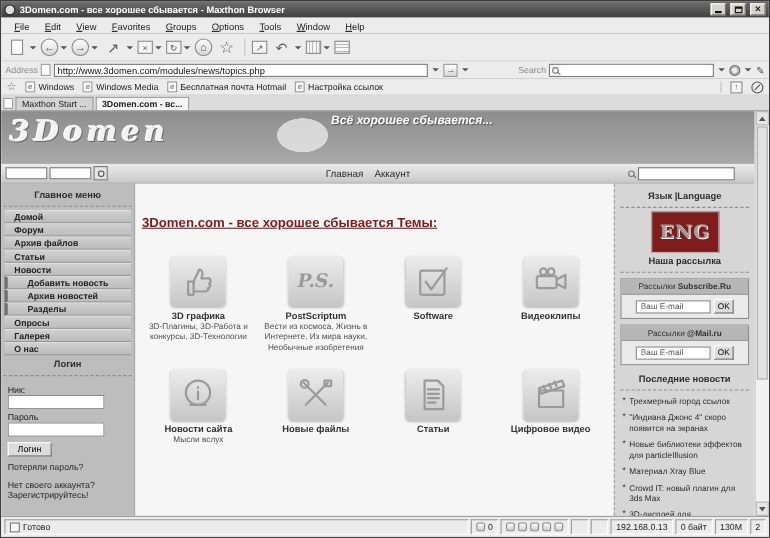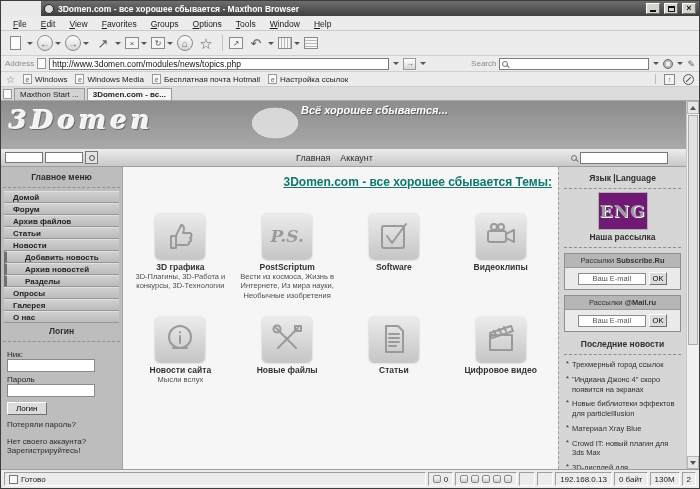--- a/index.html
+++ b/index.html
@@ -1,20 +1,20 @@
 <!DOCTYPE html>
 <html><head>
 <meta charset="utf-8">
 <style>
   * { margin:0; padding:0; box-sizing:border-box; }
   html,body { width:700px; height:489px; font-family:"Liberation Sans", sans-serif; background:#888; }
   .window { width:700px; height:489px; border:1px solid #3c3c3c; background:#e9e9e9; display:flex; flex-direction:column; overflow:hidden; }
 
   
-  .titlebar { height:15px; background:linear-gradient(#6f6f6f,#3e3e3e); display:flex; align-items:center; padding:0 3px; gap:4px; flex:0 0 auto;margin-left:40px; }
+  .titlebar { height:15px; background:linear-gradient(#6f6f6f,#3e3e3e); display:flex; align-items:center; padding:0 3px; gap:4px; flex:0 0 auto; }
   .app-icon { width:10px; height:10px; border-radius:50%; background:#ddd; border:1px solid #222; flex:0 0 auto; }
   .title-text { color:#fff; font-size:8.5px; font-weight:bold; white-space:nowrap; overflow:hidden; flex:1; }
   .win-btn { width:14px; height:11px; background:#d6d3cc; border:1px solid; border-color:#fff #6e6e6e #6e6e6e #fff; display:flex; align-items:center; justify-content:center; font-size:8px; color:#111; line-height:1; }
   .glyph-min { width:6px; height:2px; background:#111; margin-top:5px; }
   .glyph-restore { width:7px; height:6px; border:1px solid #111; border-top-width:2px; }
   .glyph-close { font-size:9px; font-weight:bold; }
 
   
   .menubar { height:15px; background:#ececec; border-bottom:1px solid #c9c9c9; display:flex; align-items:flex-end; padding:0 6px; gap:2px; flex:0 0 auto; }
   .menu-item { font-size:8.5px; color:#1a1a1a; padding:1px 6px; }
@@ -96,37 +96,37 @@
   .lsb-item { height:12px; display:flex; align-items:center; font-size:8px; font-weight:bold; color:#222; padding-left:9px; background:linear-gradient(#d0d0d0,#bcbcbc); border-top:1px solid #e0e0e0; border-bottom:1px solid #979797; }
   .lsb-item.indent { padding-left:18px; border-left:3px solid #6f6f6f; }
   .login-block { padding:2px 6px; font-size:8px; color:#222; }
   .login-block label { display:block; font-size:8px; margin-top:3px; }
   .login-input { width:88px; height:13px; border:1px solid #8a8a8a; background:#fff; font-size:8px; font-family:"Liberation Sans",sans-serif; }
   .login-btn { margin-top:5px; font-size:8px; padding:1px 8px; background:#dcdcdc; border:1px solid; border-color:#fff #6f6f6f #6f6f6f #fff; font-family:"Liberation Sans",sans-serif; }
   .login-link { display:block; margin-top:5px; font-size:8px; color:#2a2a2a; }
 
   
   .main { flex:1; background:#f6f6f6; padding:8px 6px 0; min-width:0; overflow:hidden; }
-  .main-title { text-align:right; font-size:12px; font-weight:bold; color:#0f766e; text-decoration:underline; margin-top:0; }
+  .main-title { text-align:left; font-size:12px; font-weight:bold; color:#7f1d1d; text-decoration:underline; margin-top:20px; }
   .topics { margin-top:24px; display:grid; grid-template-columns:repeat(4,1fr); row-gap:16px; column-gap:4px; }
   .topic { display:flex; flex-direction:column; align-items:center; text-align:center; }
   .topic-icon { width:50px; height:46px; border-radius:5px; background:linear-gradient(#ececec,#c6c6c6); box-shadow:0 1px 2px rgba(0,0,0,.25); display:flex; align-items:center; justify-content:center; }
   .topic-icon svg { stroke:#9a9a9a; fill:none; stroke-width:2; stroke-linecap:round; stroke-linejoin:round; }
   .topic-label { font-size:8.5px; font-weight:bold; color:#333; margin-top:3px; }
   .topic-desc { font-size:7.5px; color:#4f4f4f; line-height:1.25; max-width:104px; min-height:0; }
 
   
   .rsb { width:128px; background:#d6d6d6; border-left:1px dashed #9e9e9e; padding:4px 3px; flex:0 0 auto; font-size:8px; color:#222; overflow:hidden; }
   .rsb .sb-title { font-size:8.5px; }
-  .lang-box { width:50px; height:38px; margin:0 auto; background:#701a75; border:1px solid #b0b0b0; display:flex; align-items:center; justify-content:center; font-family:"DejaVu Serif",serif; font-weight:bold; font-size:17px; color:#9b9b9b; text-shadow:1px 1px 0 #fff; letter-spacing:1px; }
+  .lang-box { width:62px; height:38px; margin:0 auto; background:#7f1d1d; border:1px solid #b0b0b0; display:flex; align-items:center; justify-content:center; font-family:"DejaVu Serif",serif; font-weight:bold; font-size:17px; color:#9b9b9b; text-shadow:1px 1px 0 #fff; letter-spacing:1px; }
   .sub-box { border:1px solid #8f8f8f; background:#eaeaea; margin:5px 2px; }
   .sub-head { background:#b6b6b6; text-align:center; font-size:7.5px; padding:2px 12px; color:#333; border-bottom:1px solid #9a9a9a; }
   .sub-head b { font-size:7.5px; }
   .sub-row { display:flex; align-items:center; justify-content:center; gap:3px; padding:4px 2px; }
-  .email-input { width:68px; height:12px; border:1px solid #8a8a8a; background:#fff; font-size:7.5px; color:#555; padding:0 14px; font-family:"Liberation Sans",sans-serif; }
+  .email-input { width:68px; height:12px; border:1px solid #8a8a8a; background:#fff; font-size:7.5px; color:#555; padding:0 4px; font-family:"Liberation Sans",sans-serif; }
   .ok-btn { font-size:7.5px; padding:0 3px; height:13px; background:#dcdcdc; border:1px solid; border-color:#fff #6f6f6f #6f6f6f #fff; font-family:"Liberation Sans",sans-serif; }
   .news-list { padding:2px 3px; }
   .news-item { font-size:7.5px; line-height:1.3; margin-bottom:5px; color:#2d2d2d; position:relative; padding-left:7px; }
   .news-item::before { content:"*"; position:absolute; left:1px; top:-1px; color:#2d2d2d; }
 
   
   .scrollbar { width:13px; background:#f1f1f1; border-left:1px solid #c9c9c9; display:flex; flex-direction:column; flex:0 0 auto; }
   .sb-arrow { height:13px; background:#e6e6e6; border:1px solid #b5b5b5; display:flex; align-items:center; justify-content:center; }
   .tri-up { width:0; height:0; border-left:3px solid transparent; border-right:3px solid transparent; border-bottom:4px solid #555; }
   .tri-down { width:0; height:0; border-left:3px solid transparent; border-right:3px solid transparent; border-top:4px solid #555; }

